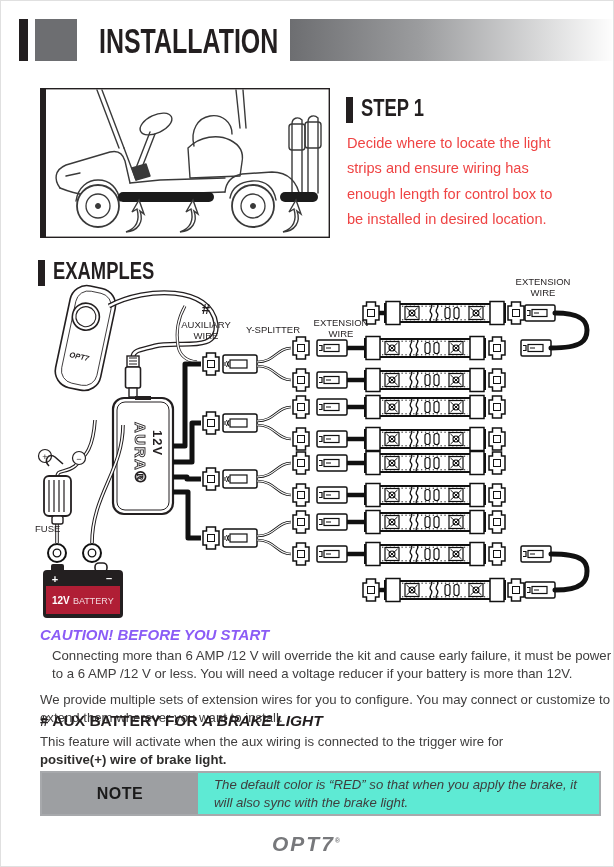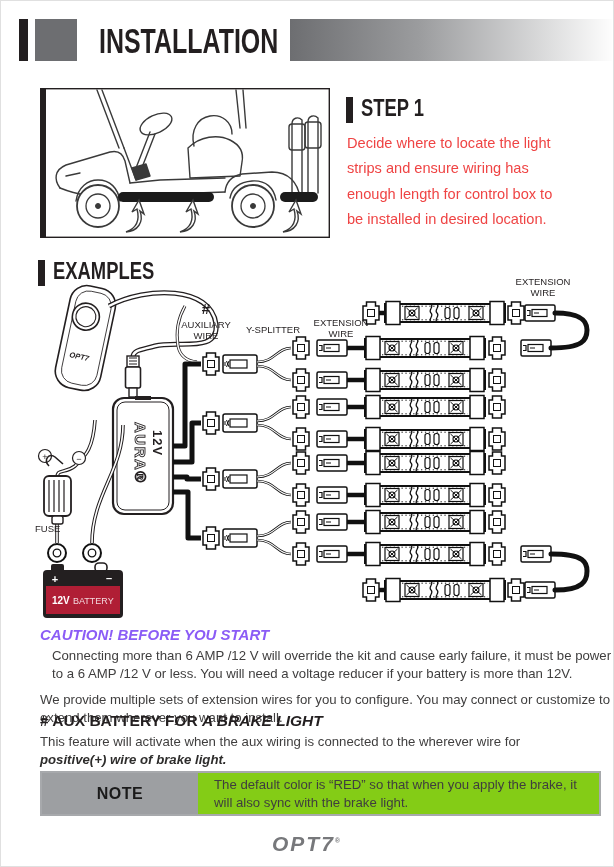--- a/index.html
+++ b/index.html
@@ -18,27 +18,27 @@
   
   .sec-bar{width:7px;background:#231f20;}
   .sec-title{font-size:23px;font-weight:bold;color:#231f20;transform:scaleX(.8) scaleY(1.05);transform-origin:left center;white-space:nowrap;}
   
   .step1-body{left:347px;top:131px;width:218px;font-size:14.6px;line-height:25.4px;color:#ef4444;}
   
   .caution-h{left:40px;top:626px;font-size:15px;font-weight:bold;font-style:italic;color:#8b5cf6;}
   .body-p{font-size:13.2px;line-height:18.4px;color:#3f3e3e;}
   .aux-h{left:40px;top:712px;font-size:15.5px;font-weight:bold;color:#231f20;}
   .aux-h .it{font-style:italic;}
-  .emph{font-weight:bold;font-style:italic;color:#2e2d2c;}
+  .emph{font-weight:bold;color:#2e2d2c;}
   
   .note-box{left:40px;top:771px;width:561px;height:45px;display:flex;border:2px solid #a7a9ac;box-sizing:border-box;}
   .note-label{width:156px;background:#9d9fa2;display:flex;align-items:center;justify-content:center;
     font-size:16px;font-weight:bold;color:#1a1a1a;letter-spacing:.5px;}
-  .note-text{flex:1;background:#84cc16;display:flex;align-items:center;padding:4px 8px 4px 16px;
-    font-size:13.2px;line-height:18px;color:#3f3e3e;}
+  .note-text{flex:1;background:#5eead4;display:flex;align-items:center;padding:4px 8px 4px 16px;
+    font-size:13.2px;line-height:18px;color:#3f3e3e;font-style:italic;}
   
   .footer-logo{left:0;top:832px;width:614px;text-align:center;font-size:21px;font-weight:bold;font-style:italic;
     color:#77787b;letter-spacing:2px;}
   .footer-logo sup{font-size:7px;}
   svg text{font-family:"Liberation Sans",sans-serif;}
   .dlab{font-size:9.5px;fill:#231f20;}
   .dlab-b{font-size:15px;font-weight:bold;fill:#231f20;}
 </style>
 </head>
 <body>
@@ -344,20 +344,20 @@
     <use href="#plugF" x="505" y="320"></use>
     <path d="M516 284 C550 284 552 293 552 301 C552 311 548 320 520 320" fill="none" stroke="#111" stroke-width="5" stroke-linecap="round"></path>
   </g>
 </svg>
 
 <div class="abs caution-h">CAUTION! BEFORE YOU START</div>
 <div class="abs body-p" style="left:52px;top:647px;width:572px;">Connecting more than 6 AMP /12 V will override the kit and cause early failure, it must be power to a 6 AMP /12 V or less. You will need a voltage reducer if your battery is more than 12V.</div>
 <div class="abs body-p" style="left:40px;top:691px;width:572px;">We provide multiple sets of extension wires for you to configure. You may connect or customize to extend them wherever you want to install.</div>
 
 <div class="abs aux-h"><span># AUX BATTERY FOR </span><span class="it">A BRAKE LIGHT</span></div>
-<div class="abs body-p" style="left:40px;top:733px;width:520px;"><span>This feature will activate when the aux wiring is connected to the wherever wire for </span><span class="emph">positive(+) wire of brake light.</span></div>
+<div class="abs body-p" style="left:40px;top:733px;width:520px;"><span>This feature will activate when the aux wiring is connected to the trigger wire for </span><span class="emph">positive(+) wire of brake light.</span></div>
 
 <div class="abs note-box">
   <div class="note-label">NOTE</div>
   <div class="note-text">The default color is “RED” so that when you apply the brake, it will also sync with the brake light.</div>
 </div>
 
 <div class="abs footer-logo"><span>OPT7</span><sup>®</sup></div>
 
 </body></html>

